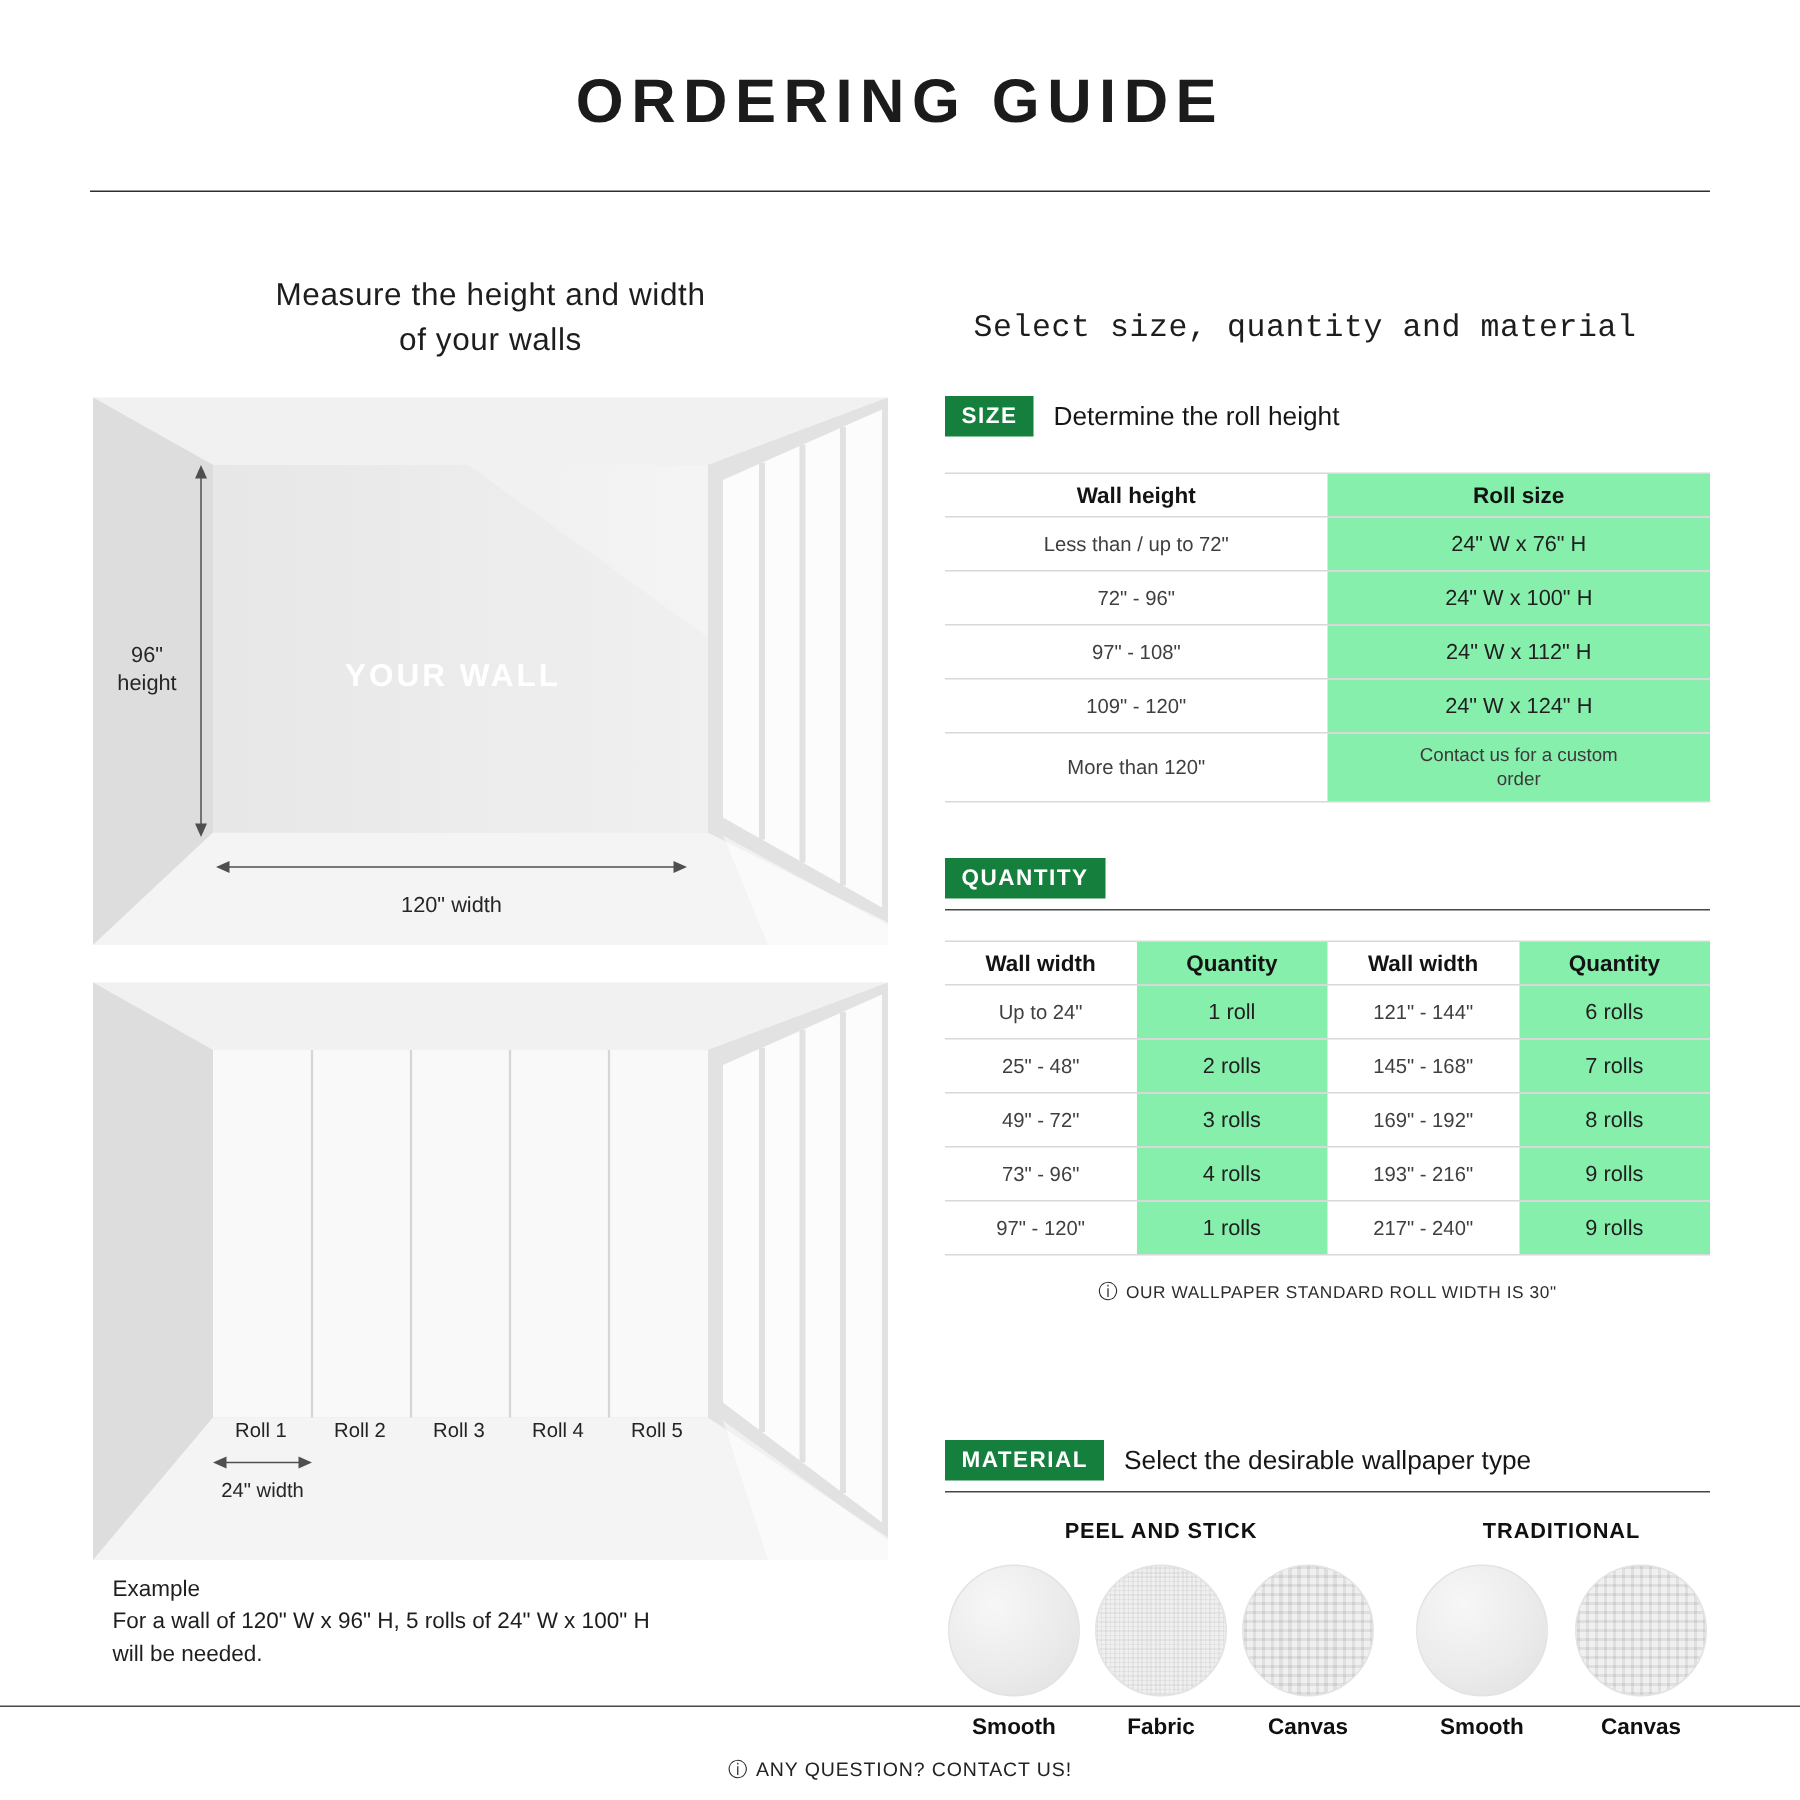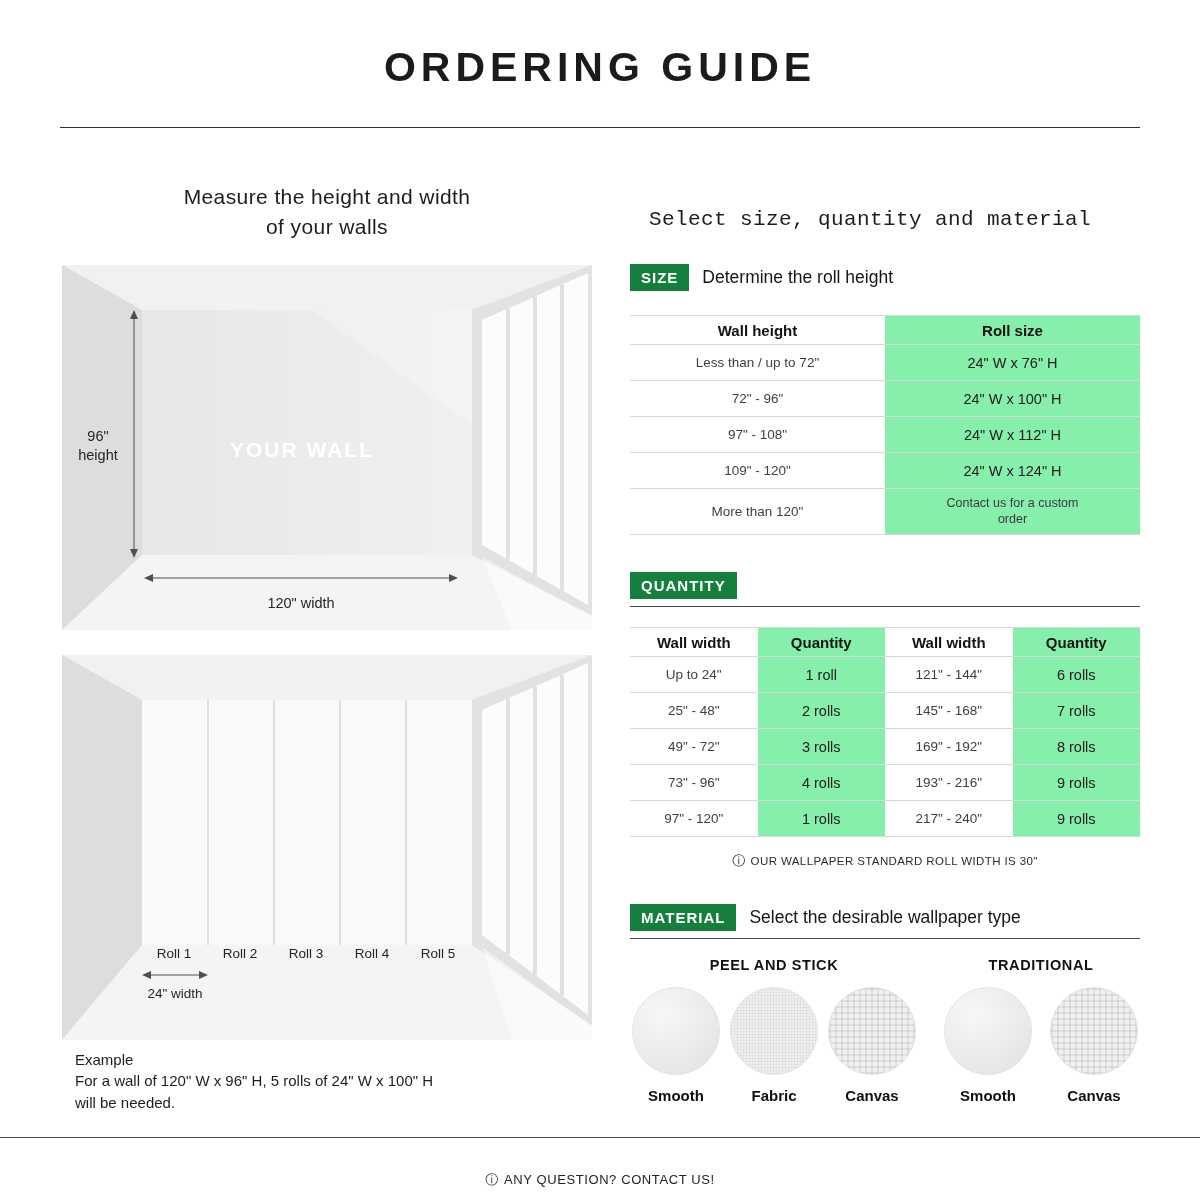--- a/index.html
+++ b/index.html
@@ -24,21 +24,21 @@
   .room-svg text { font-family:"Liberation Sans", sans-serif; }
 
   
   #example { top:1049px; left:75px; width:510px; font-size:15px; line-height:1.42; color:#1e1e1e; }
   #example .body { white-space:pre-line; }
 
   
   .section { left:630px; width:510px; }
   #size-section { top:264px; }
   #quantity-section { top:572px; }
-  #material-section { top:904px; }
+  #material-section { top:960px; }
   .section-head { display:flex; align-items:center; }
   .section-head.underlined { border-bottom:1px solid #474747; padding-bottom:7px; }
   .badge { background:#15803d; color:#ffffff; font-weight:700; font-size:15px; letter-spacing:1px; padding:5px 11px; }
   .section-title { font-size:17.5px; margin-left:13px; color:#161616; }
 
   
   .tbl { width:100%; border-top:1px solid #d8d8d8; }
   .size-tbl { margin-top:24px; }
   .qty-tbl { margin-top:20px; }
   .t-row { display:flex; align-items:stretch; border-bottom:1px solid #d8d8d8; height:36px; }

